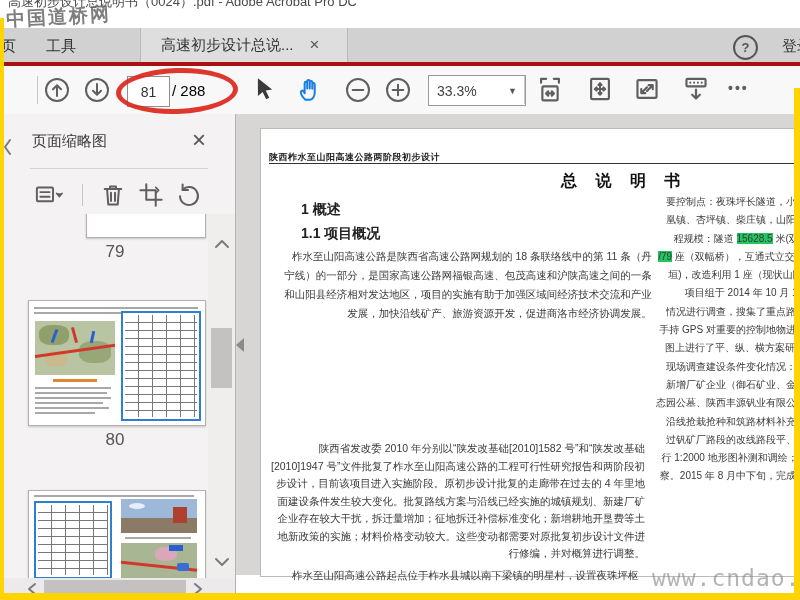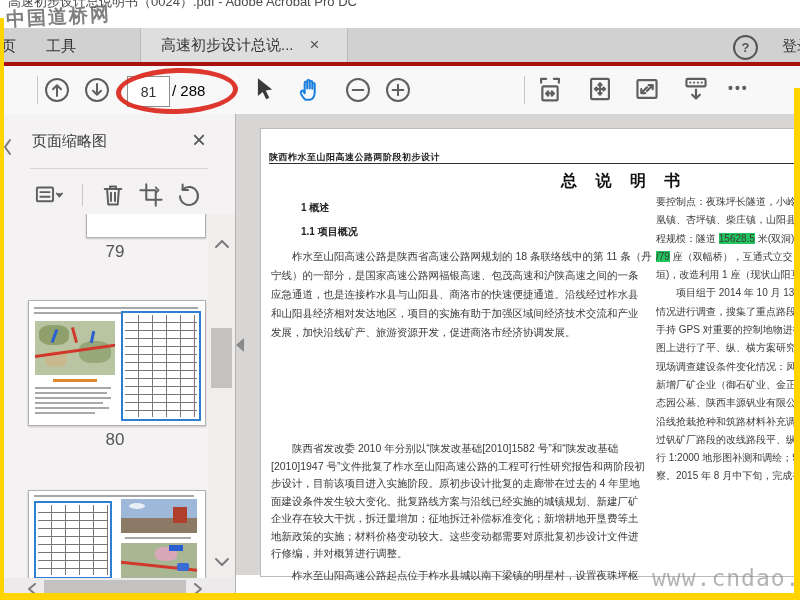--- a/index.html
+++ b/index.html
@@ -16,21 +16,21 @@
            font-family:"Liberation Sans",sans-serif;}
   .zoombox{border:1px solid #9a9a9a;background:#fff;font-size:14px;color:#444;
            display:flex;align-items:center;justify-content:space-between;padding:0 8px;}
   .panel{background:#f4f2f2;}
   .thumb-label{font-size:17px;color:#555;text-align:center;}
   .thumb-page{background:#fff;border:1px solid #b3b0b0;box-shadow:0 1px 2px rgba(0,0,0,.2);}
   .doc-bg{background:#d8d5d5;}
   .page{background:#fff;}
   .dhead{font-size:9px;font-weight:bold;color:#222;letter-spacing:.5px;white-space:nowrap;}
   .dtitle{font-size:16px;font-weight:bold;color:#111;letter-spacing:7px;white-space:nowrap;}
-  .dh{font-size:10px;font-weight:bold;color:#222;white-space:nowrap;}
+  .dh{font-size:14px;font-weight:bold;color:#222;white-space:nowrap;}
   .para{font-size:10.5px;line-height:19px;color:#3a3a3a;white-space:nowrap;}
   .para3{line-height:17.5px;}
   .rcol{font-size:10px;line-height:18.3px;color:#3a3a3a;white-space:nowrap;}
   .hl{background:#22c55e;}
   .statusbar{background:#d2cfcf;border-top:1px solid #bab7b7;}
   .sizebubble{background:#fff;border-radius:3px;font-size:13px;color:#333;
               display:flex;align-items:center;justify-content:center;}
   .scroll-thumb{background:#c4c1c1;}
   .wm1{font-size:19px;font-weight:bold;color:rgba(95,95,95,.8);transform:rotate(-3deg);letter-spacing:2px;}
   .wm2{font-size:23px;color:rgba(130,130,130,.6);font-family:"DejaVu Sans Mono",monospace;letter-spacing:1px;}
@@ -104,20 +104,24 @@
         <path d="M6.5 11h9"></path>
     </svg>
   </div>
   <div class="abs" style="left:385px;top:77px;z-index:4;">
     <svg class="ic" width="26" height="26" viewBox="0 0 22 22">
       <circle cx="11" cy="11" r="9.3"></circle>
         <path d="M6.5 11h9M11 6.5v9"></path>
     </svg>
   </div>
 
+  <div class="abs zoombox" style="left:428px;top:75px;width:80px;height:29px;z-index:4;">
+    <span>33.3%</span>
+    <span style="font-size:9px;color:#555;">▼</span>
+  </div>
 
   <div class="abs vsep" style="left:524px;top:76px;height:28px;z-index:4;"></div>
 
   <div class="abs" style="left:536px;top:75px;z-index:4;">
     <svg class="ic" width="28" height="28" viewBox="0 0 22 22">
       <path d="M4 6V3h4M18 6V3h-4"></path>
         <rect x="5" y="9" width="12" height="11" rx="1"></rect>
       <path d="M8 14.5h6M9.6 12.8l-1.7 1.7 1.7 1.7M12.4 12.8l1.7 1.7-1.7 1.7"></path>
     </svg>
   </div>
@@ -257,34 +261,33 @@
     <div class="abs" style="left:192px;top:4px;">
       <svg class="ic chev" width="12" height="14" viewBox="0 0 12 14">
           <polyline points="3,2 9,7 3,12"></polyline>
         </svg>
     </div>
   </div>
 
   <div class="abs" style="left:236px;top:338px;width:0;height:0;border-top:7px solid transparent;border-bottom:7px solid transparent;border-right:8px solid #8a8a8a;z-index:7;"></div>
 
   <div class="abs doc-bg" style="left:236px;top:114px;width:564px;height:461px;"></div>
-  <div class="abs page" style="left:260px;top:128px;width:540px;height:447px;border:1px solid #bdbaba;border-right:none;overflow:visible;">
+  <div class="abs page" style="left:260px;top:128px;width:540px;height:447px;border:1px solid #bdbaba;border-right:none;overflow:visible;text-align:right;">
 
     <div class="abs dhead" style="left:8px;top:22px;">陕西柞水至山阳高速公路两阶段初步设计</div>
     <div class="abs" style="left:8px;top:34px;width:532px;height:1px;background:#333;"></div>
 
     <div class="abs dtitle" style="left:300px;top:42px;">总  说  明  书</div>
 
     <div class="abs dh" style="left:40px;top:72px;">1  概述</div>
     <div class="abs dh" style="left:40px;top:96px;">1.1  项目概况</div>
 
     <div class="abs para" style="left:10px;top:118px;">
       <div>　　柞水至山阳高速公路是陕西省高速公路网规划的 18 条联络线中的第 11 条（丹</div>
         <div>宁线）的一部分，是国家高速公路网福银高速、包茂高速和沪陕高速之间的一条</div>
-        <div>应急通道，也是连接柞水县与山阳县、商洛市的快速便捷通道。沿线经过柞水县</div>
       <div>和山阳县经济相对发达地区，项目的实施有助于加强区域间经济技术交流和产业</div>
         <div>发展，加快沿线矿产、旅游资源开发，促进商洛市经济协调发展。</div>
     </div>
     <div class="abs para para3" style="left:10px;top:311px;">
       <div>　　陕西省发改委 2010 年分别以“陕发改基础[2010]1582 号”和“陕发改基础</div>
         <div>[2010]1947 号”文件批复了柞水至山阳高速公路的工程可行性研究报告和两阶段初</div>
         <div>步设计，目前该项目进入实施阶段。原初步设计批复的走廊带在过去的 4 年里地</div>
       <div>面建设条件发生较大变化。批复路线方案与沿线已经实施的城镇规划、新建厂矿</div>
         <div>企业存在较大干扰，拆迁量增加；征地拆迁补偿标准变化；新增耕地开垦费等土</div>
         <div>地新政策的实施；材料价格变动较大。这些变动都需要对原批复初步设计文件进</div>

